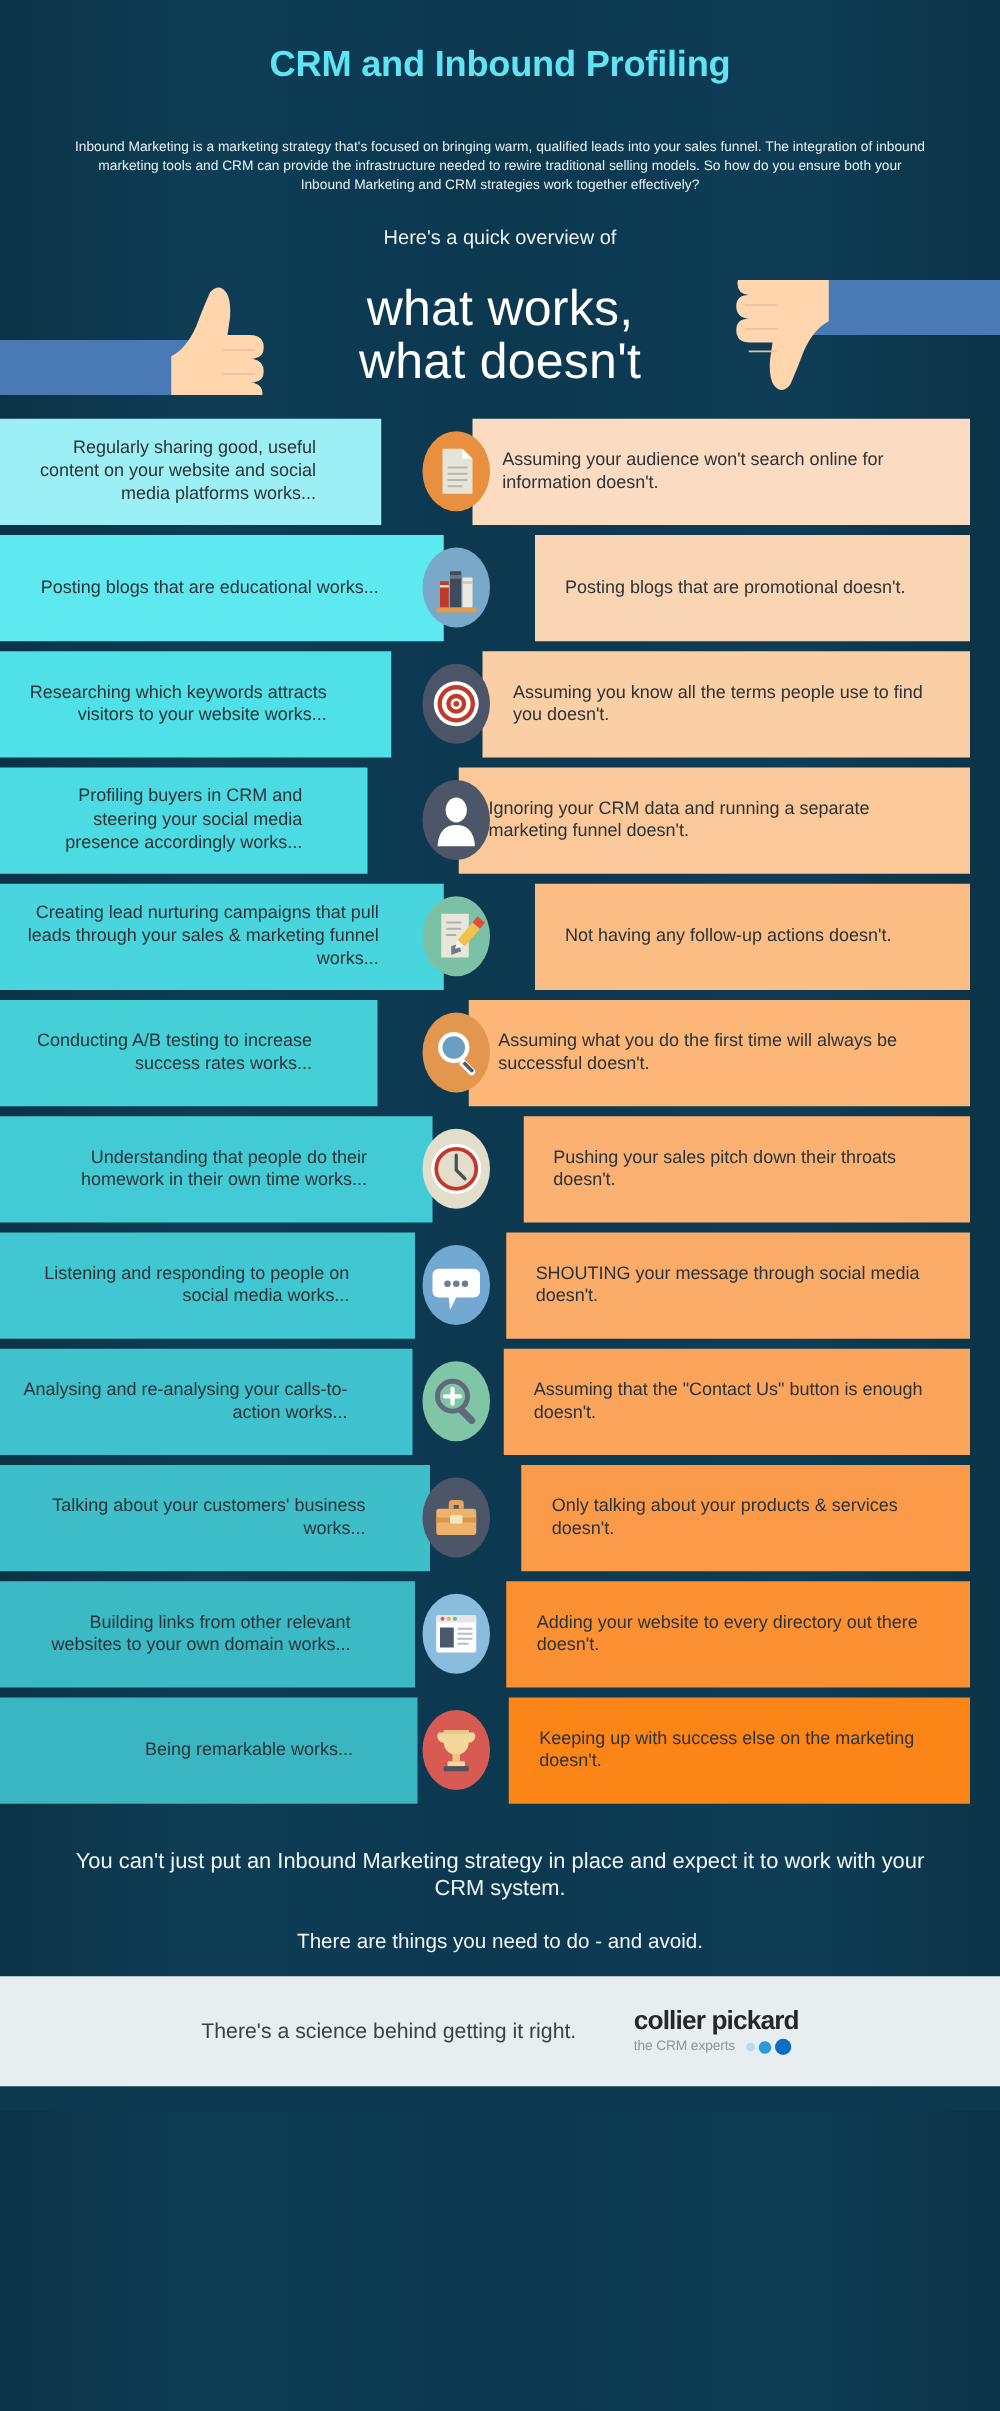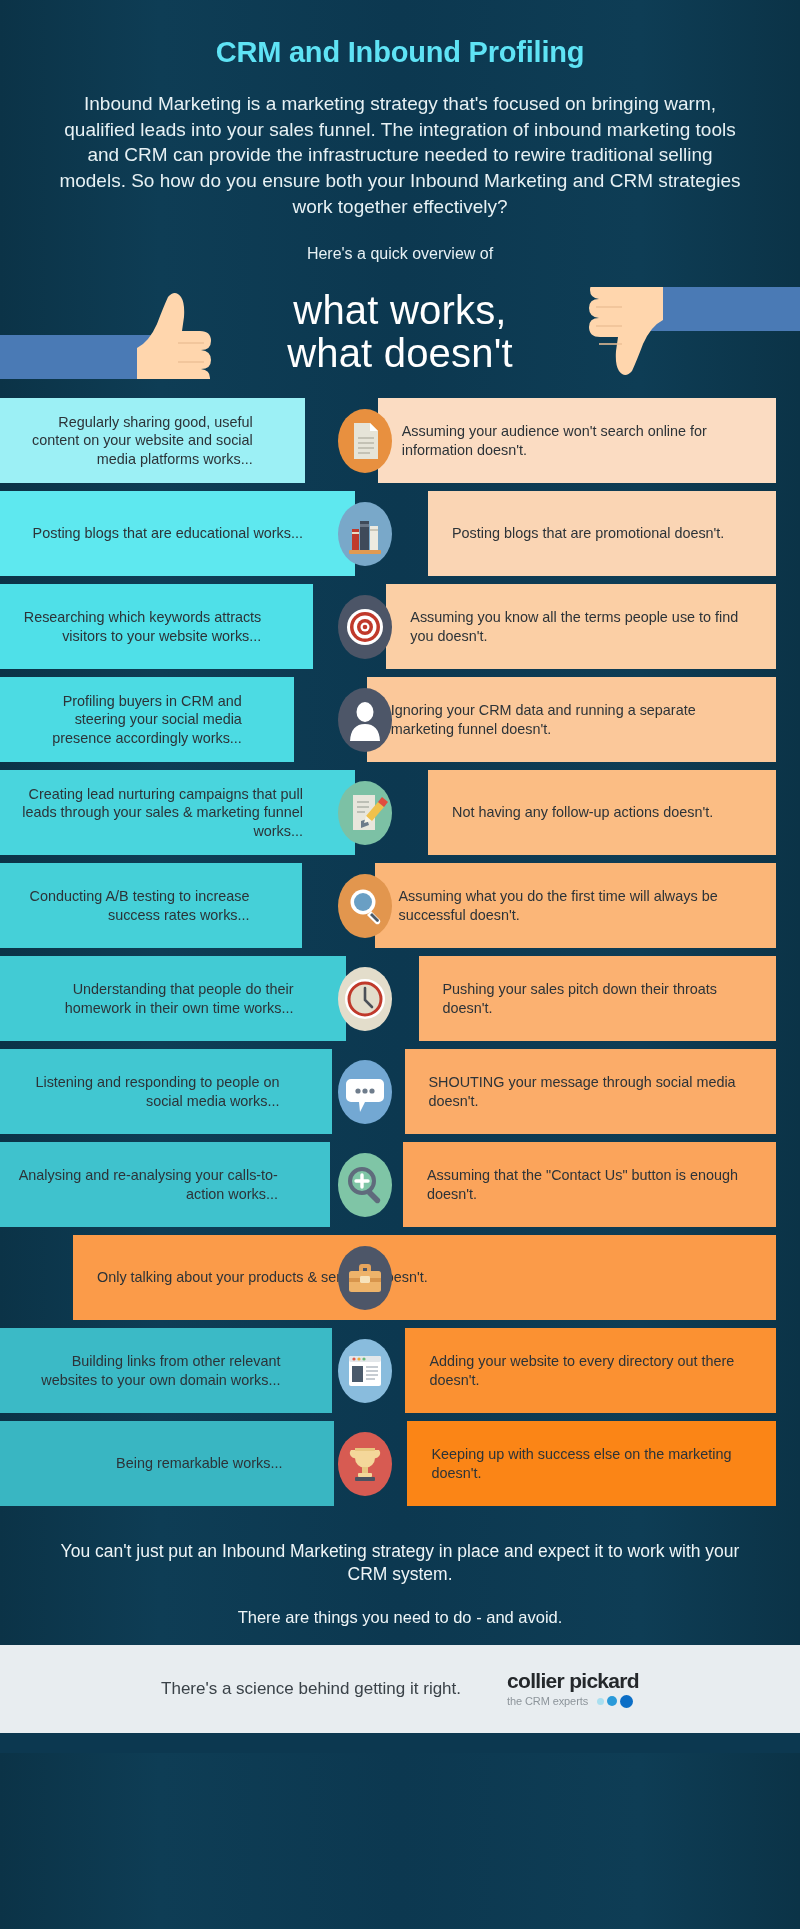--- a/index.html
+++ b/index.html
@@ -22,23 +22,24 @@
   .main-title {
     color: #5fe3f5;
     font-size: 29px;
     font-weight: bold;
     letter-spacing: -0.2px;
     padding-top: 14px;
     padding-bottom: 22px;
   }
   .intro {
     color: #e7f1f4;
-    font-size: 19px;
+    font-size: 11px;
     line-height: 1.35;
     padding: 0 18px;
+    margin-top: 20px;
   }
   .overview {
     color: #e7f1f4;
     font-size: 16px;
     padding-top: 26px;
   }
 
   
   .hero {
     position: relative;
@@ -322,20 +323,21 @@
         <svg width="56" height="66" viewBox="0 0 56 66">
           <ellipse cx="28" cy="33" rx="27" ry="32" fill="#7fc5a6"></ellipse>
           <circle cx="25" cy="29" r="12" fill="none" stroke="#5f6b7c" stroke-width="4"></circle>
           <path d="M25 23 v12 M19 29 h12" stroke="#ffffff" stroke-width="3.4" stroke-linecap="round"></path>
           <path d="M34 38 l9 9 a3 3 0 0 1 -4 4 l-9 -9 z" fill="#5f6b7c"></path>
         </svg>
       </div>
     </div>
 
     <div class="row">
+      <div class="cell cell-works" style="background:#3dbec9">Talking about your customers' business works...</div>
       <div class="gap"></div>
       <div class="cell cell-doesnt" style="background:#fb9b49">Only talking about your products &amp; services doesn't.</div>
       <div class="icon-wrap">
         <svg width="56" height="66" viewBox="0 0 56 66">
           <ellipse cx="28" cy="33" rx="27" ry="32" fill="#4d5668"></ellipse>
           <path d="M22 22 a3 3 0 0 1 3 -3 h6 a3 3 0 0 1 3 3 v4 h-4 v-3 h-4 v3 h-4 z" fill="#e6a45c"></path>
           <rect x="12" y="26" width="32" height="21" rx="2.5" fill="#eeb36a"></rect>
           <rect x="12" y="33" width="32" height="4" fill="#d8954c"></rect>
           <rect x="23" y="31" width="10" height="7" rx="1.4" fill="#f7e3bc"></rect>
         </svg>

